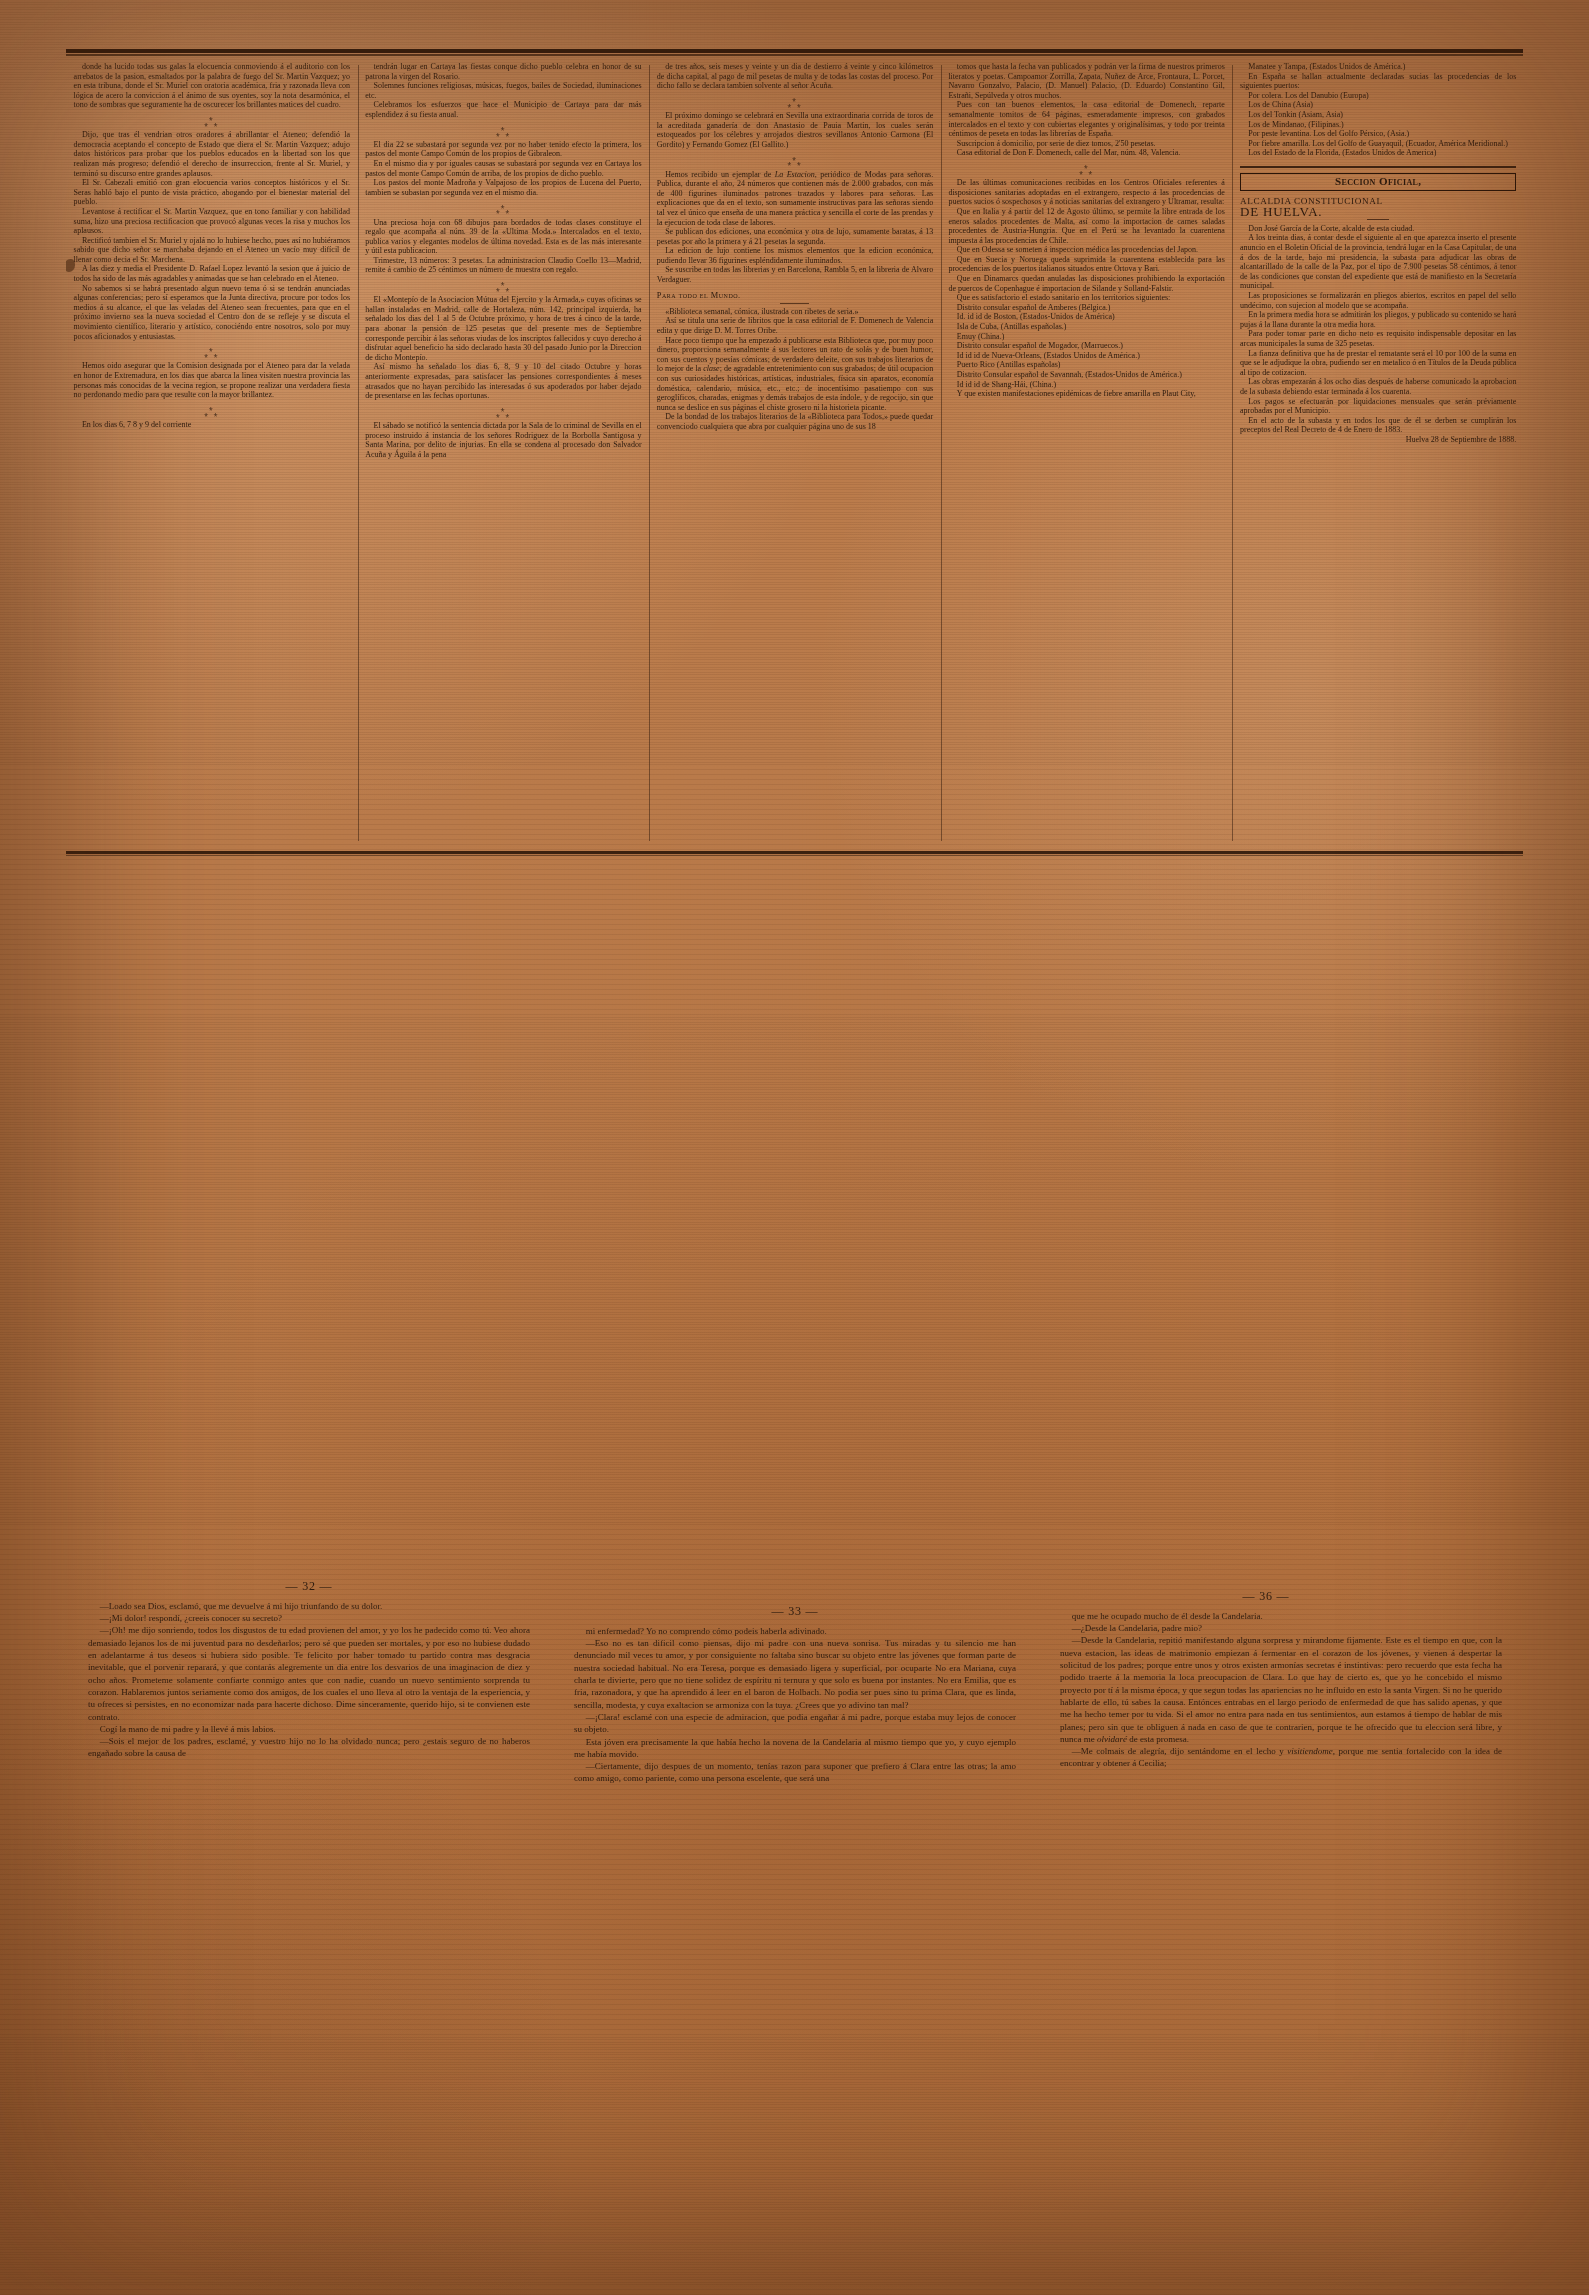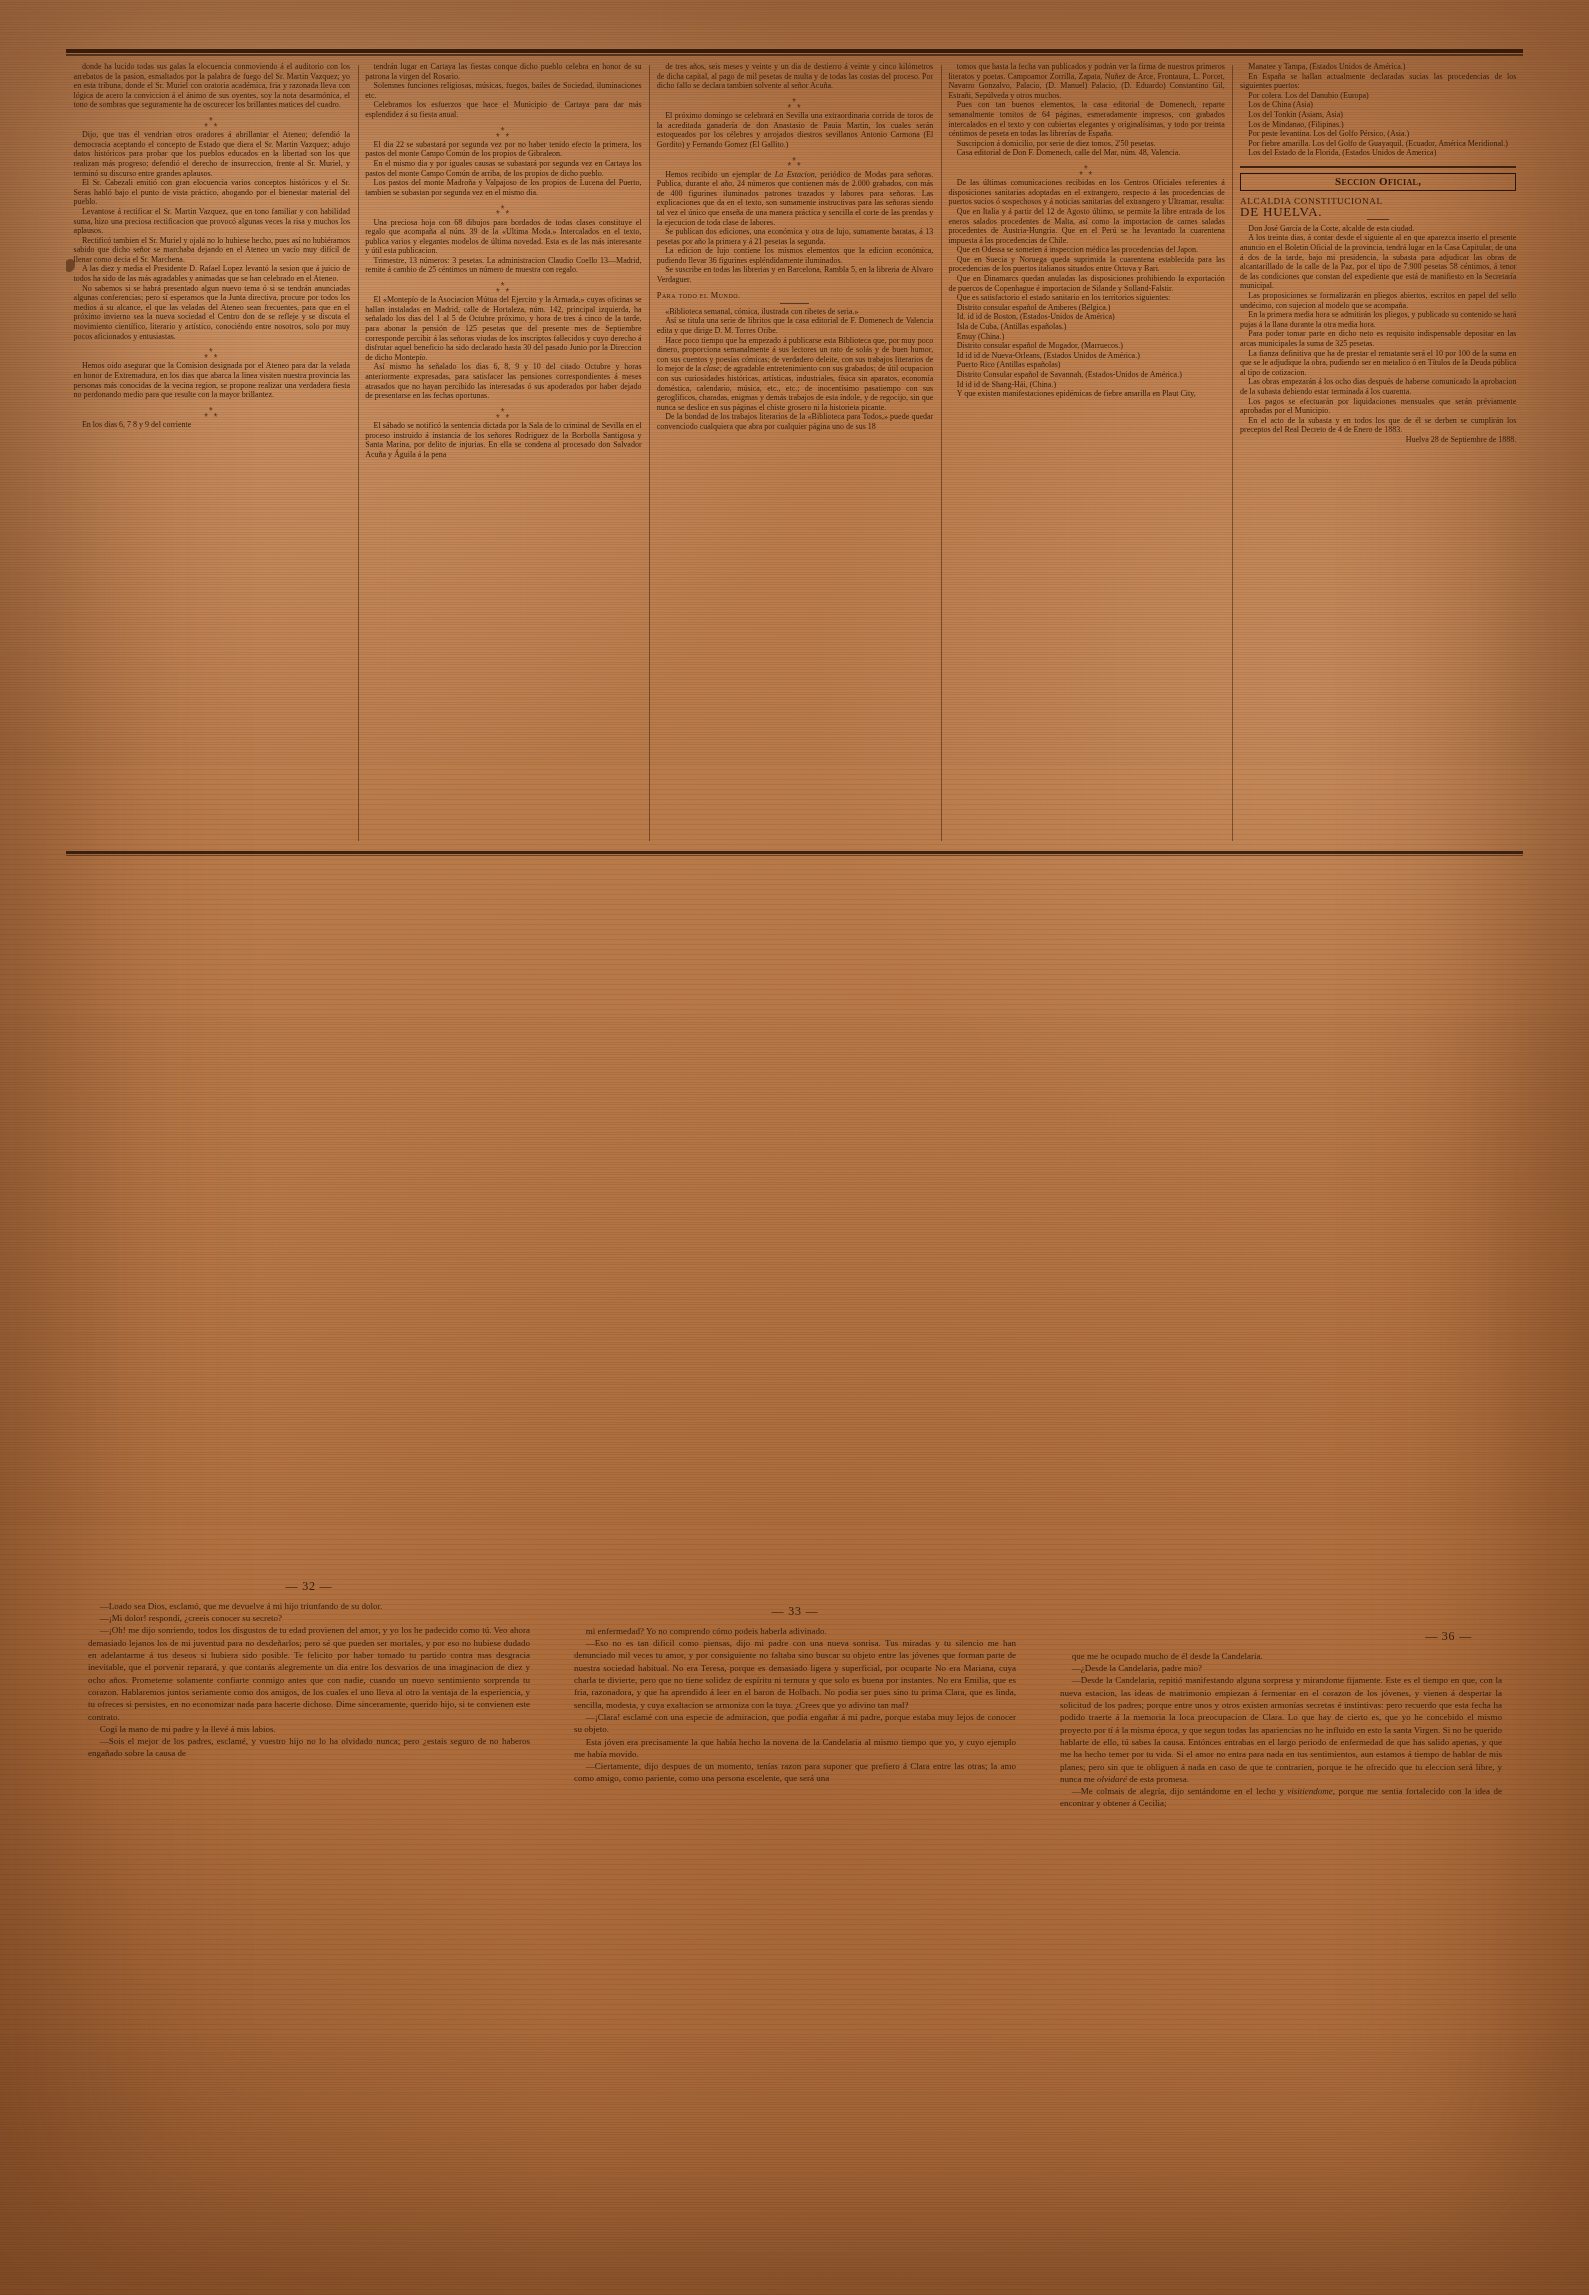--- a/index.html
+++ b/index.html
@@ -131,21 +131,21 @@
     font-size:9px;
     line-height:12.3px;
     text-align:justify;
     hyphens:auto;
     overflow:hidden;
   }
   .scol p{margin:0;text-indent:11.8px;}
   .folio{
     text-align:center;font-size:12px;letter-spacing:0.8px;margin:0 0 7.6px;text-indent:0;
   }
-  .folio.r{text-align:right;padding-right:30px;margin-top:40px;}
+  .folio.r{text-align:center;padding-right:30px;}
   .folio.c{text-align:center;}
   .scol.c2{padding-top:25px;}
   .scol.c3{padding-top:10px;}
 
   
   .watermark{
     position:absolute;left:1229px;top:2197px;width:336px;height:94px;
     opacity:.42;pointer-events:none;
     display:flex;align-items:center;gap:8.4px;
   }

